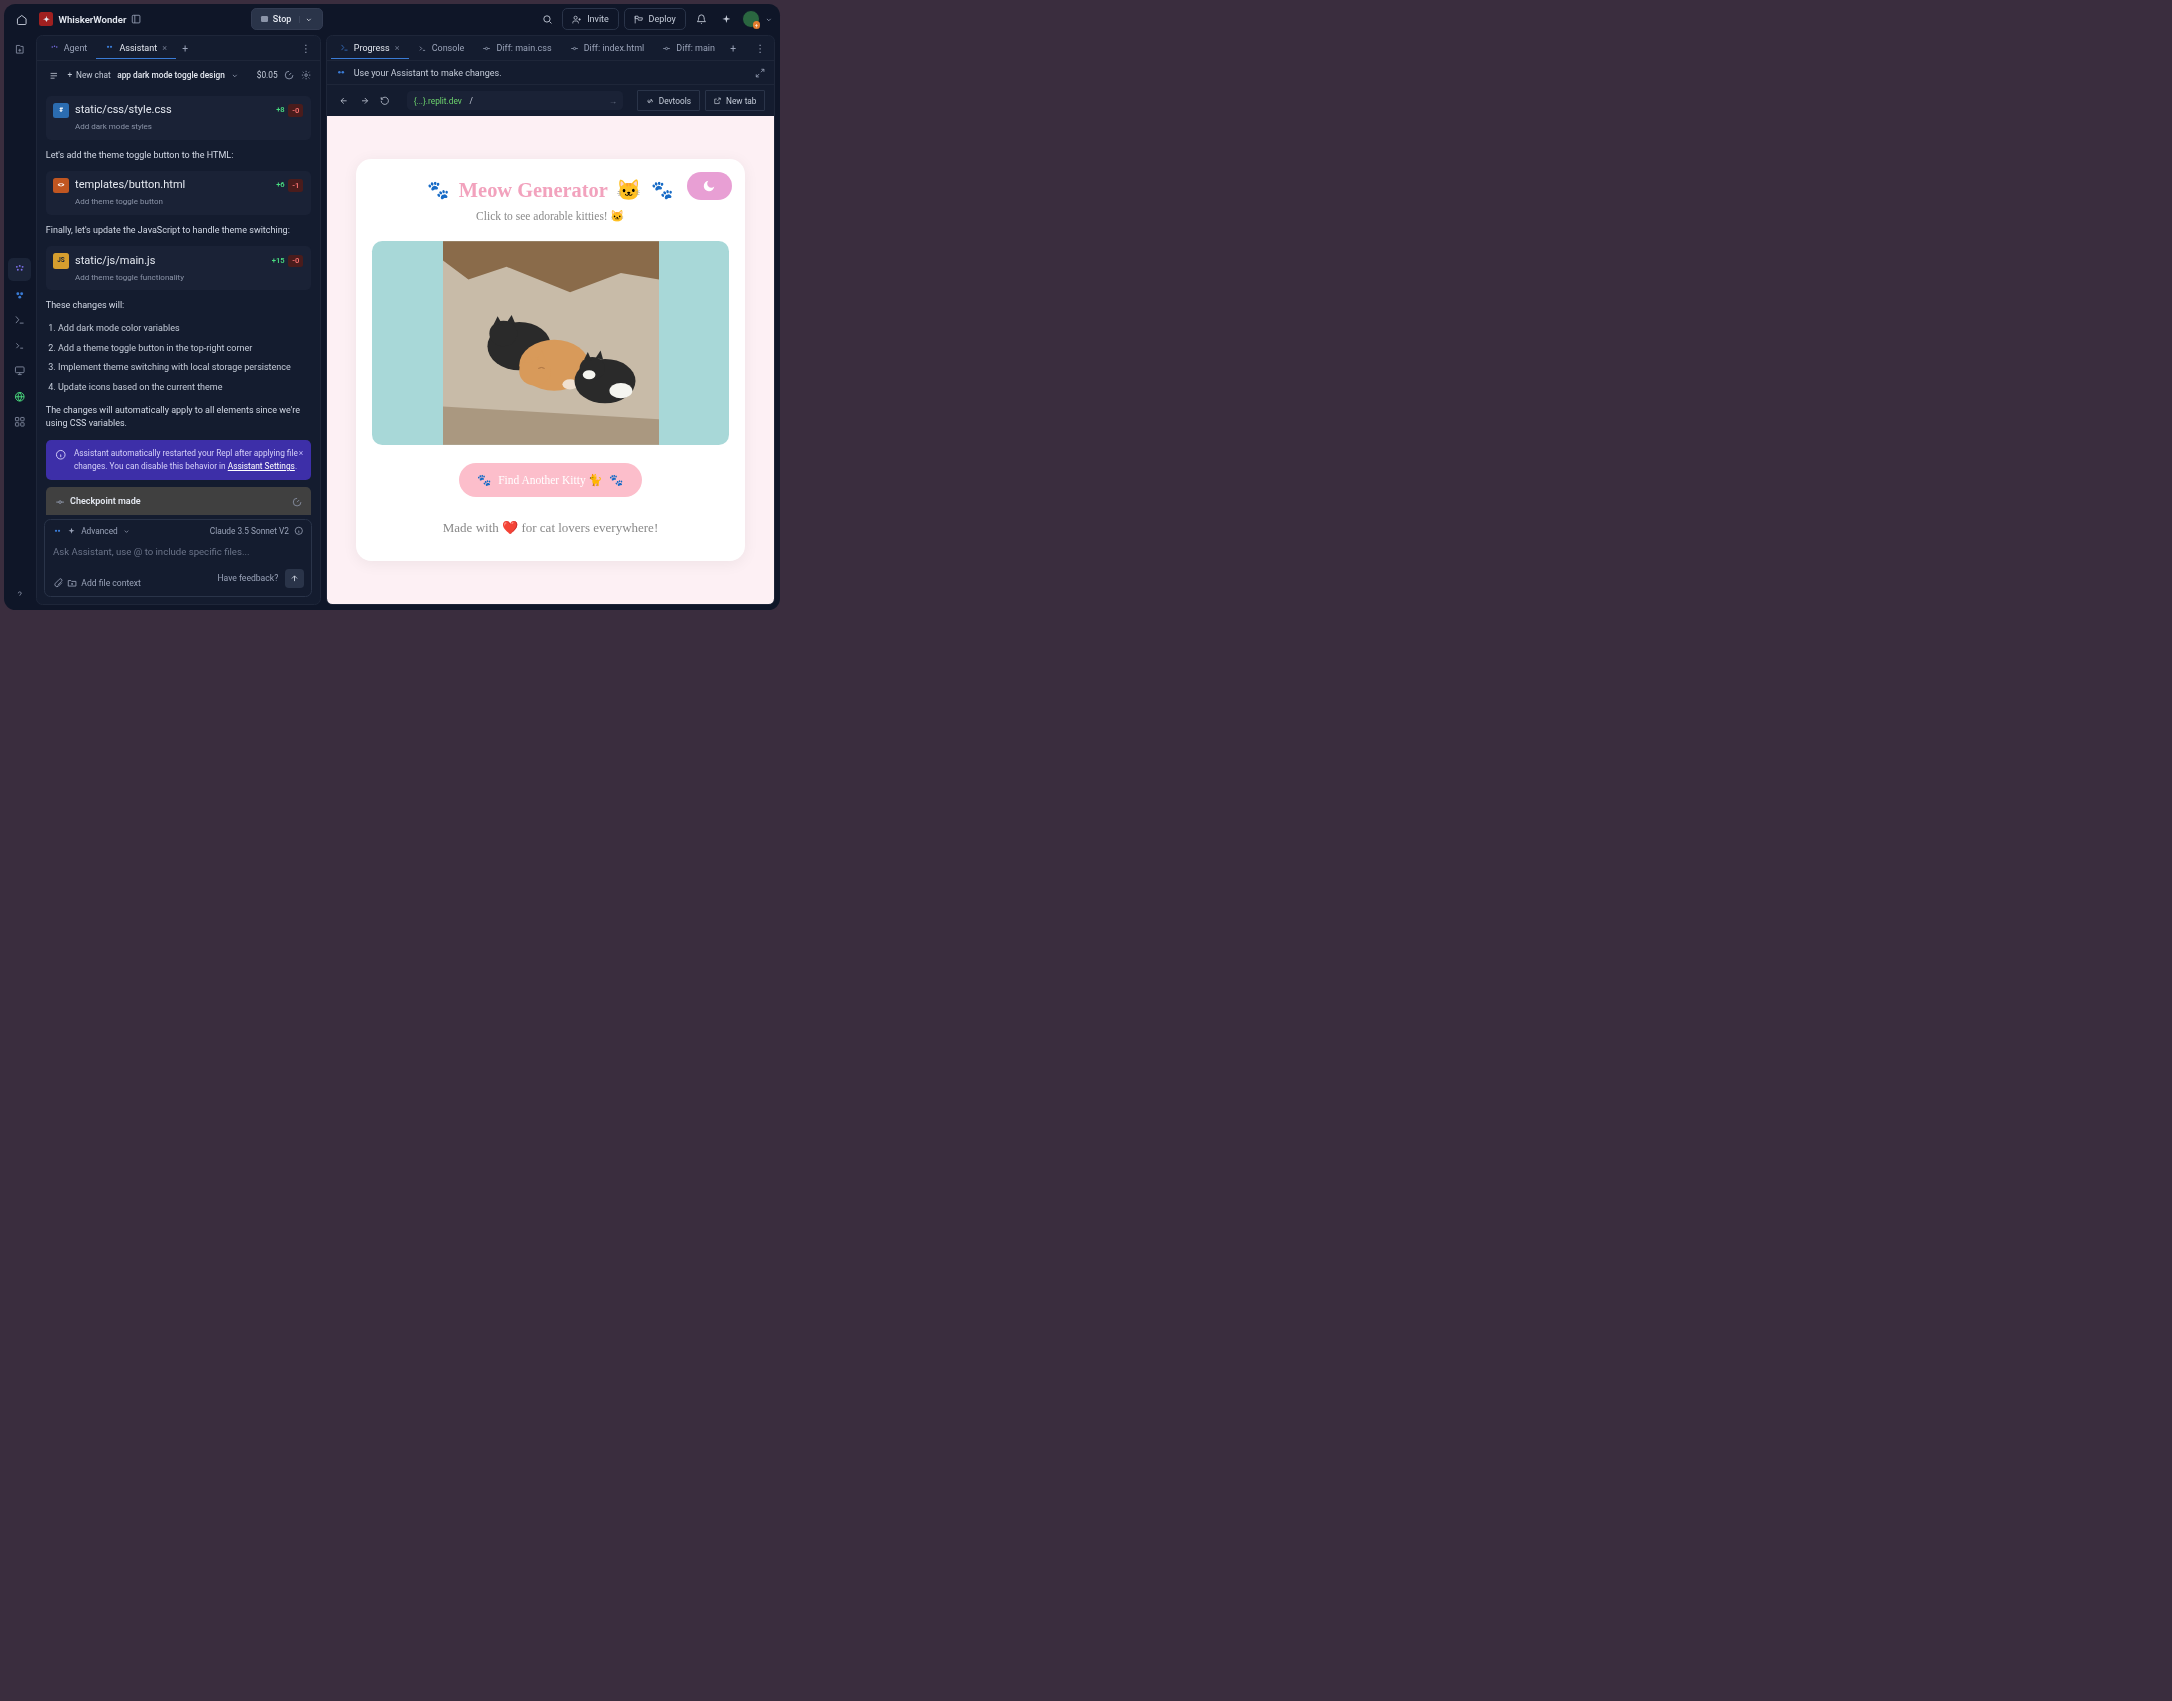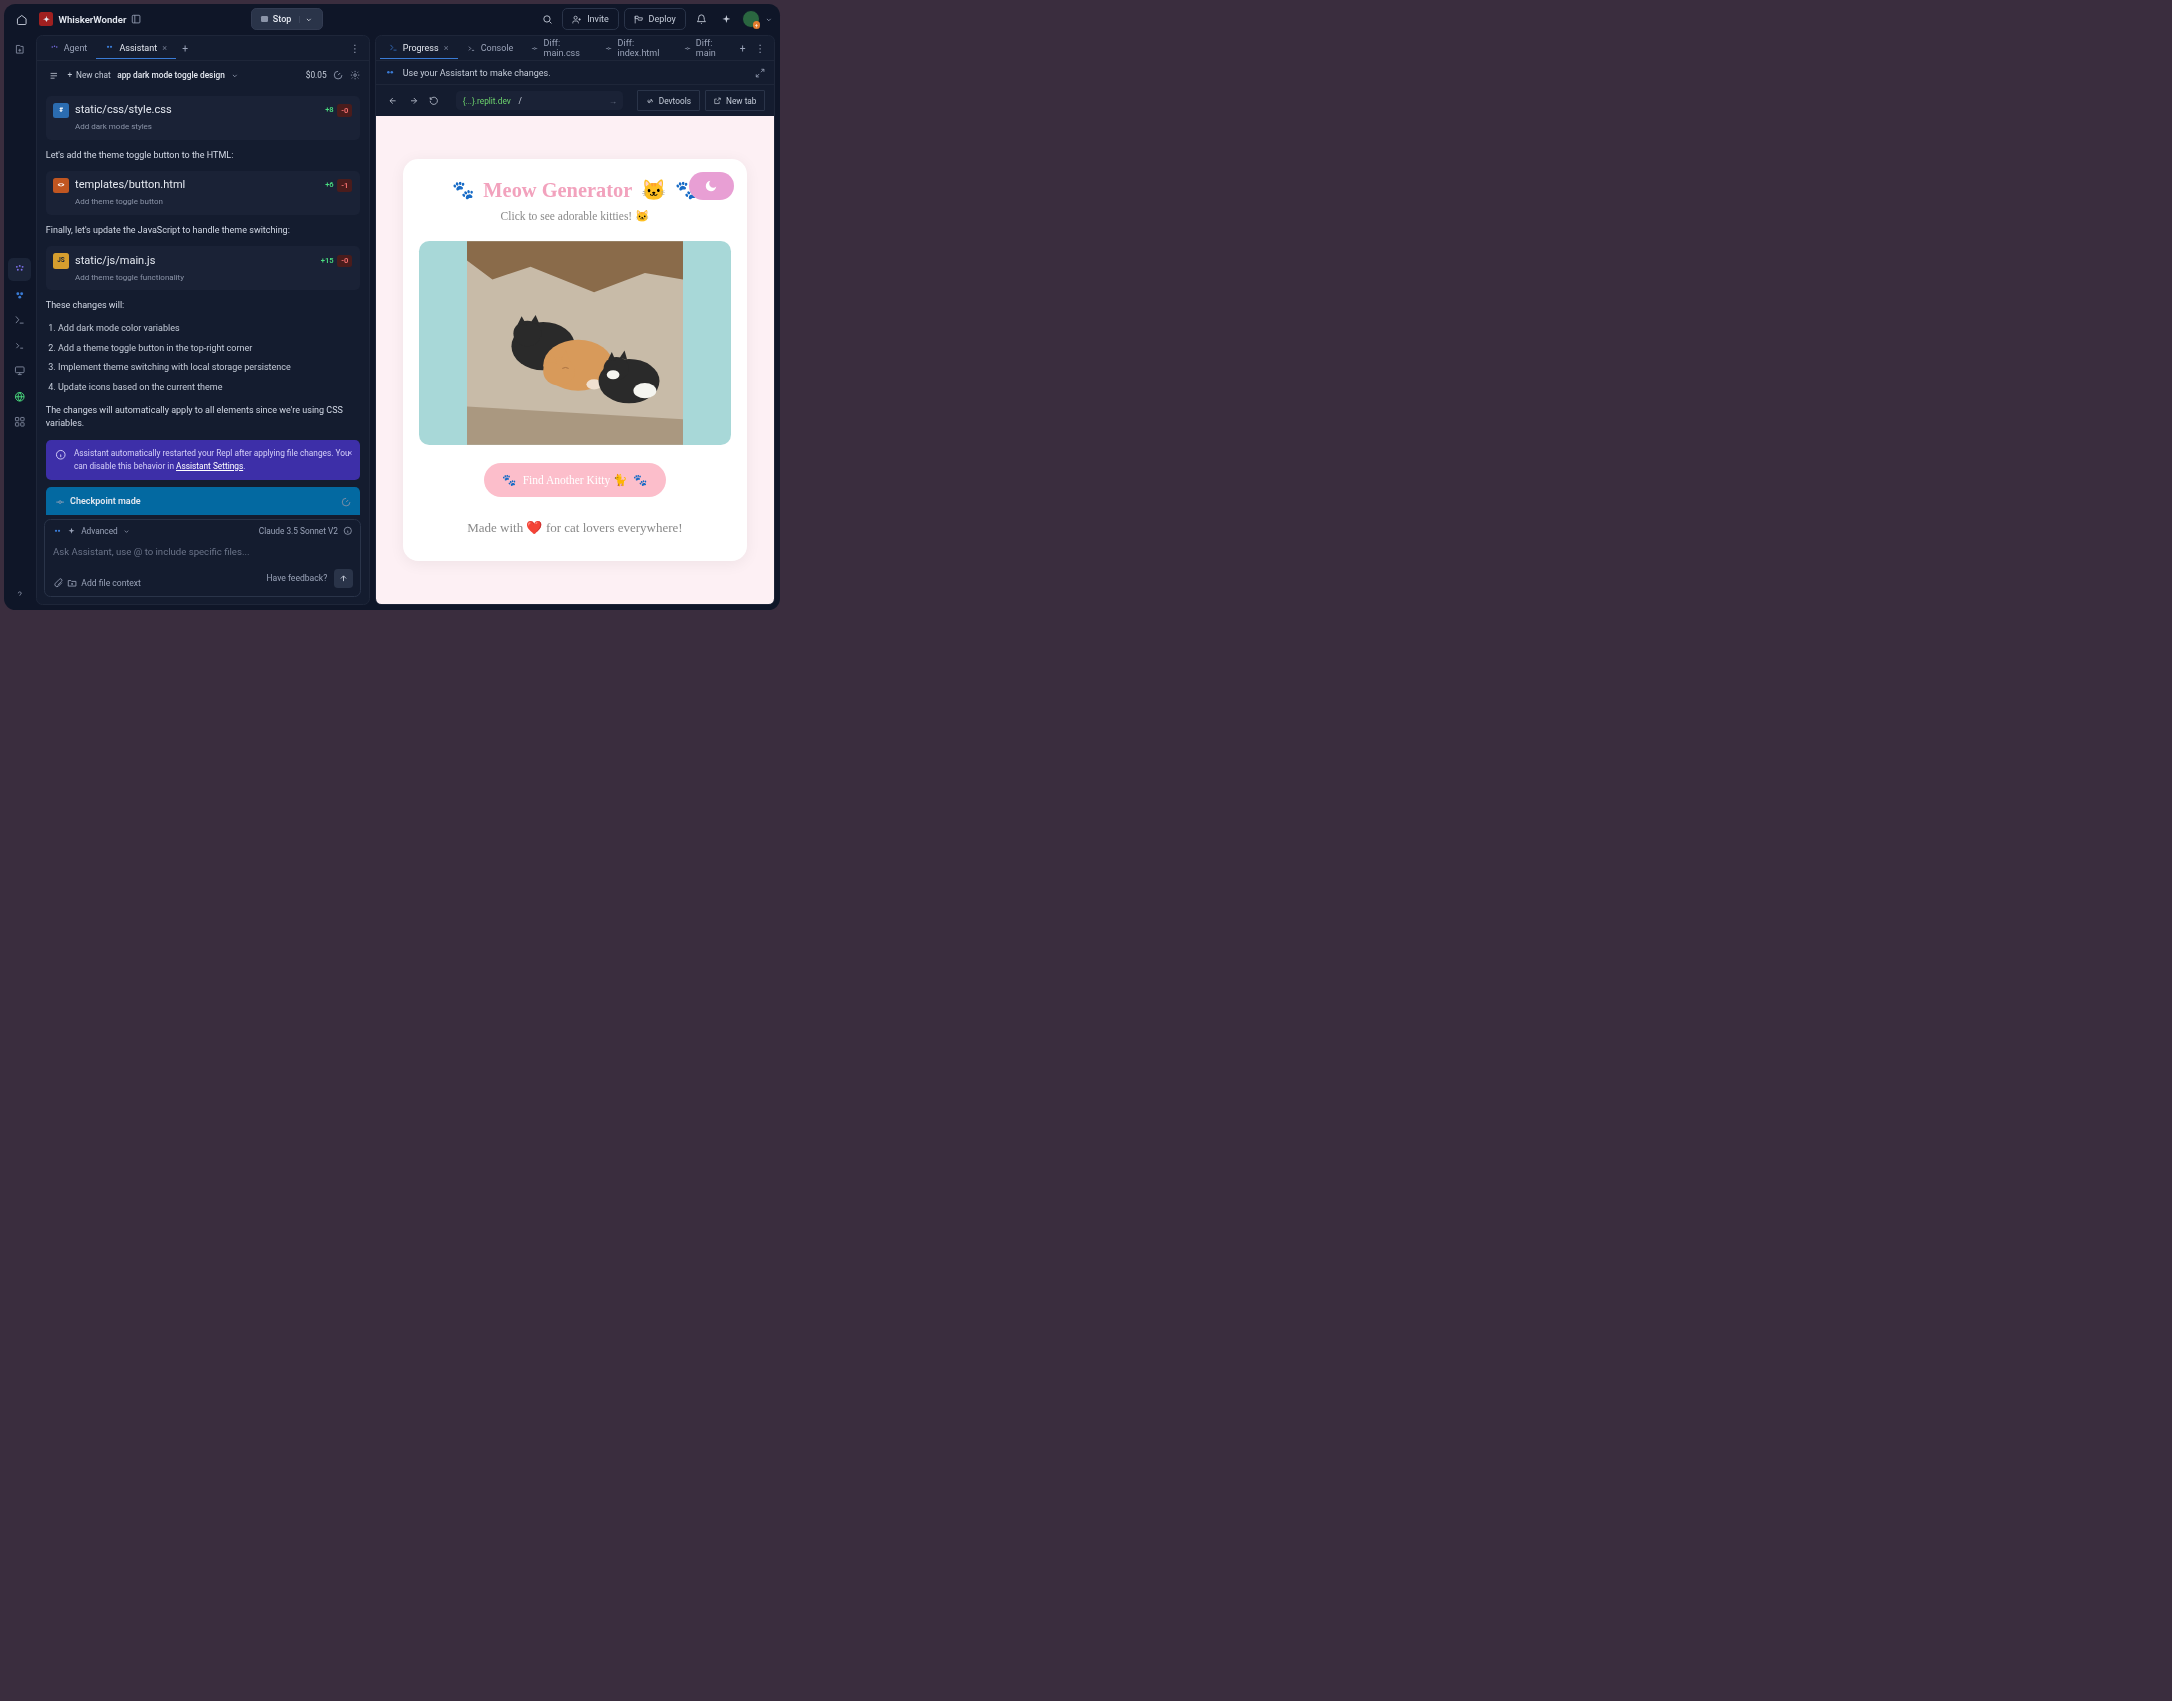--- a/index.html
+++ b/index.html
@@ -118,21 +118,21 @@
   overflow: hidden;
 }
 .pane {
   background: #141c2f;
   border-radius: 6.4px;
   display: flex;
   flex-direction: column;
   overflow: hidden;
   border: 0.6px solid #1e2639;
 }
-.pane-left { width: 334px; flex-shrink: 0; }
+.pane-left { width: 285px; flex-shrink: 0; }
 .pane-right { flex: 1; }
 .tabstrip {
   height: 25.5px;
   display: flex;
   align-items: center;
   padding: 0 3.8px;
   border-bottom: 0.6px solid #1e2639;
 }
 .tab {
   display: flex; align-items: center; gap: 5.1px;
@@ -206,21 +206,21 @@
   display: flex;
   gap: 7.6px;
   color: #d5d0f8;
   font-size: 8.3px;
   line-height: 1.5;
   position: relative;
 }
 .info-banner a { color: #fff; text-decoration: underline; }
 .info-close { position: absolute; right: 7.6px; top: 7.6px; color: #bdb5f5; cursor: pointer; }
 .checkpoint-card {
-  background: #0369a1;
+  background: #404040;
   border-radius: 5.1px;
   padding: 7.6px 9px;
   margin: 5.1px 0;
 }
 .checkpoint-head { display: flex; align-items: center; gap: 5.1px; font-weight: 600; color: #e4e8f0; }
 .checkpoint-head-right { margin-left: auto; color: #8b94a8; }
 .checkpoint-desc { color: #c5ccd9; font-size: 8.6px; margin-top: 5.1px; }
 .chat-input-area {
   border: 0.6px solid #2a3449;
   border-radius: 6.4px;

